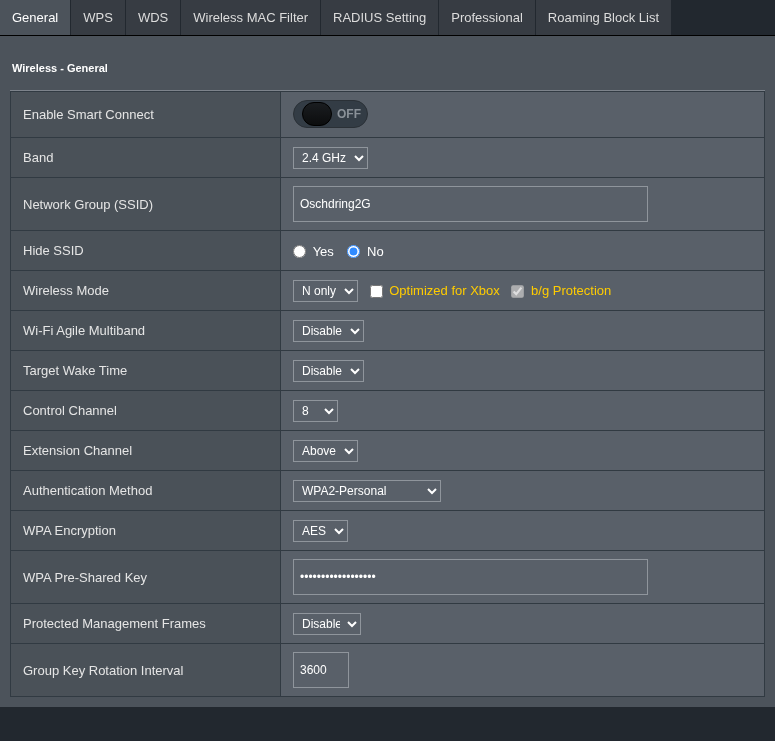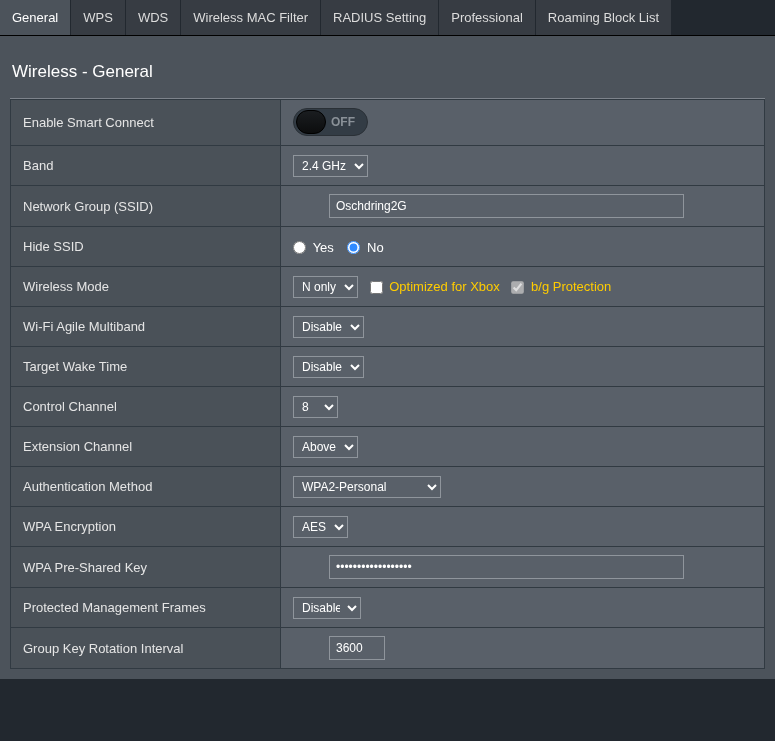--- a/index.html
+++ b/index.html
@@ -28,22 +28,22 @@
     }
     .tab.active {
       background: #4c535b;
       color: #fff;
     }
     .content {
       background: #4c535b;
       padding: 10px;
     }
     .title {
-      font-size: 17px;
-      font-weight: normal;
+      font-size: 11px;
+      font-weight: bold;
       padding: 16px 0 16px 2px;
       color: #fff;
     }
     .divider {
       border: none;
       border-top: 1px solid #7d838b;
       margin: 0;
     }
     .subtitle {
       padding: 14px 0 14px 2px;
@@ -76,22 +76,21 @@
       padding: 2px 4px;
       font-size: 12px;
       height: 22px;
     }
     input[type="text"], input[type="password"] {
       background: #596069;
       color: #fff;
       border: 1px solid #8f959c;
       padding: 4px 6px;
       font-size: 12px;
-      height: 24px;
-      margin-left: 36px;
+      height: 36px;
     }
     input[type="text"].wide {
       width: 355px;
     }
     input[type="text"].narrow {
       width: 56px;
     }
     input[type="radio"] { margin: 0 3px 0 0; vertical-align: middle; accent-color: #2f8aff;}
     input[type="checkbox"] { margin: 0 3px 0 8px; vertical-align: middle; }
     input[type="checkbox"].greycheck { accent-color: #8c9299; }
@@ -99,20 +98,21 @@
     .yellow { color: #ffcc00; }
     .toggle {
       display: inline-flex;
       align-items: center;
       width: 75px;
       height: 28px;
       background: #333c45;
       border-radius: 14px;
       position: relative;
       border: 1px solid #2a3036;
+      justify-content: center;
     }
     .toggle-knob {
       width: 30px;
       height: 24px;
       background: linear-gradient(#1a1d20,#0c0d0e);
       border-radius: 12px;
       margin-left: 2px;
       border: 1px solid #000;
     }
     .toggle-text {

